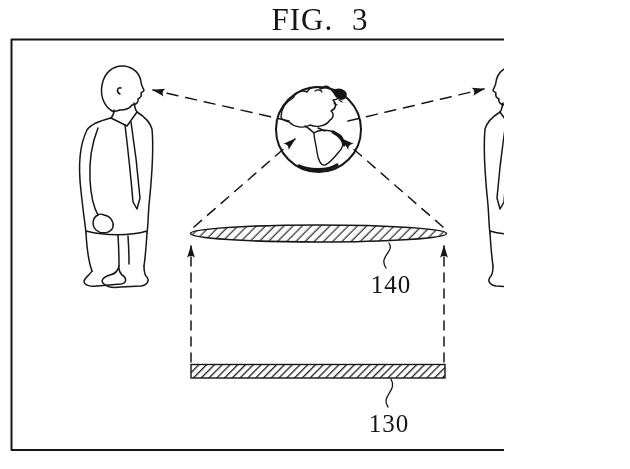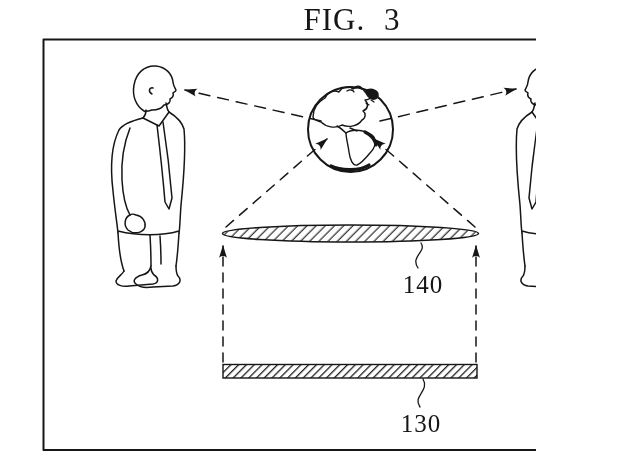--- a/index.html
+++ b/index.html
@@ -1,17 +1,17 @@
 <!DOCTYPE html>
 <html style="--ink: #161616; --background: #ffffff;"><head>
 <meta charset="utf-8">
 <style>
   :root { --ink:#161616; --background:#ffffff; }
   html,body{margin:0;padding:0;background:var(--background);}
-  .page{width:504px;height:469px;position:relative;background:var(--background);overflow:hidden;margin-left:32px;}
+  .page{width:504px;height:469px;position:relative;background:var(--background);overflow:hidden;}
   svg{display:block;}
   .ln{stroke:var(--ink);fill:none;stroke-linecap:round;stroke-linejoin:round;}
   .fl{fill:var(--ink);stroke:none;}
   .txt{fill:var(--ink);font-family:"Liberation Serif","DejaVu Serif",serif;}
   .title-txt{font-size:31px;letter-spacing:1px;word-spacing:10px;}
   .ref-txt{font-size:25px;letter-spacing:1px;}
 </style>
 </head>
 <body>
 

